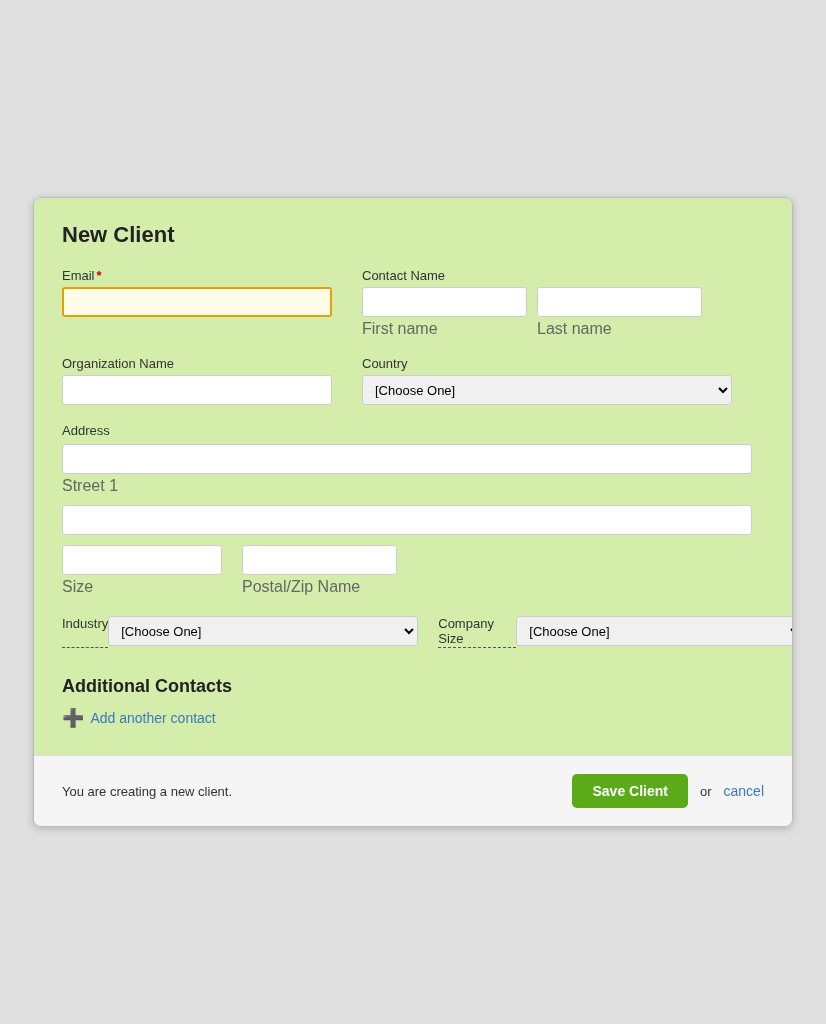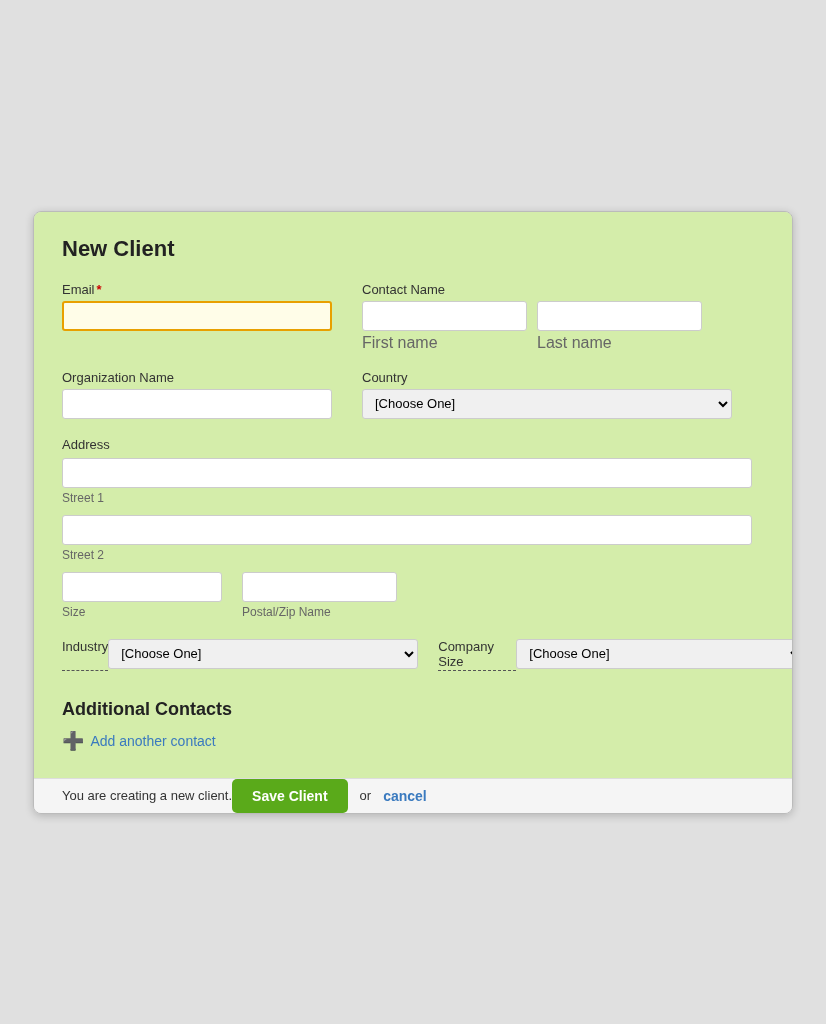--- a/index.html
+++ b/index.html
@@ -50,21 +50,21 @@
       color: #cc0000;
       font-weight: bold;
       margin-left: 2px;
     }
     .field-label.dashed {
       border-bottom: 1px dashed #555;
       display: inline-block;
       padding-bottom: 1px;
     }
     .sub-label {
-      font-size: 12px;
+      font-size: 16px;
       color: #666;
       margin-top: 3px;
     }
     input[type="text"] {
       border: 1px solid #ccc;
       border-radius: 3px;
       padding: 5px 8px;
       font-size: 13px;
       background: #fff;
       height: 30px;
@@ -150,23 +150,24 @@
       cursor: pointer;
     }
     .plus-circle {
       color: #4a9a1a;
       font-size: 18px;
       line-height: 1;
     }
     .footer-bar {
       background: #f5f5f5;
       border-top: 1px solid #ddd;
-      padding: 0 28px;
+      padding: 18px 28px;
       display: flex;
       align-items: center;
+      justify-content: space-between;
     }
     .footer-text {
       font-size: 13px;
       color: #333;
     }
     .footer-actions {
       display: flex;
       align-items: center;
       gap: 12px;
     }
@@ -178,21 +179,20 @@
       padding: 9px 20px;
       font-size: 14px;
       font-weight: bold;
       cursor: pointer;
     }
     .cancel-link {
       color: #3a7abf;
       text-decoration: none;
       font-size: 14px;
       cursor: pointer;
-      font-weight: bold;
     }
     .divider-row {
       margin-bottom: 20px;
     }
     .industry-row {
       display: flex;
       gap: 20px;
       margin-bottom: 24px;
     }
     .industry-group, .company-size-group {
@@ -246,21 +246,20 @@
     <div class="divider-row">
       <label class="address-section-label">Address</label>
 
       <div class="address-row">
         <input type="text" class="street-field" style="">
         <div class="sub-label">Street 1</div>
       </div>
 
       <div class="address-row" style="margin-top:10px;">
         <input type="text" class="street-field" style="">
-        <div class="sub-label">Street 2</div>
       </div>
 
       <div class="city-row" style="margin-top:10px;">
         <div class="city-group">
           <input type="text" class="city-field" style="">
           <div class="sub-label">Size</div>
         </div>
         <div class="zip-group">
           <input type="text" class="zip-field" style="">
           <div class="sub-label">Postal/Zip Name</div>

